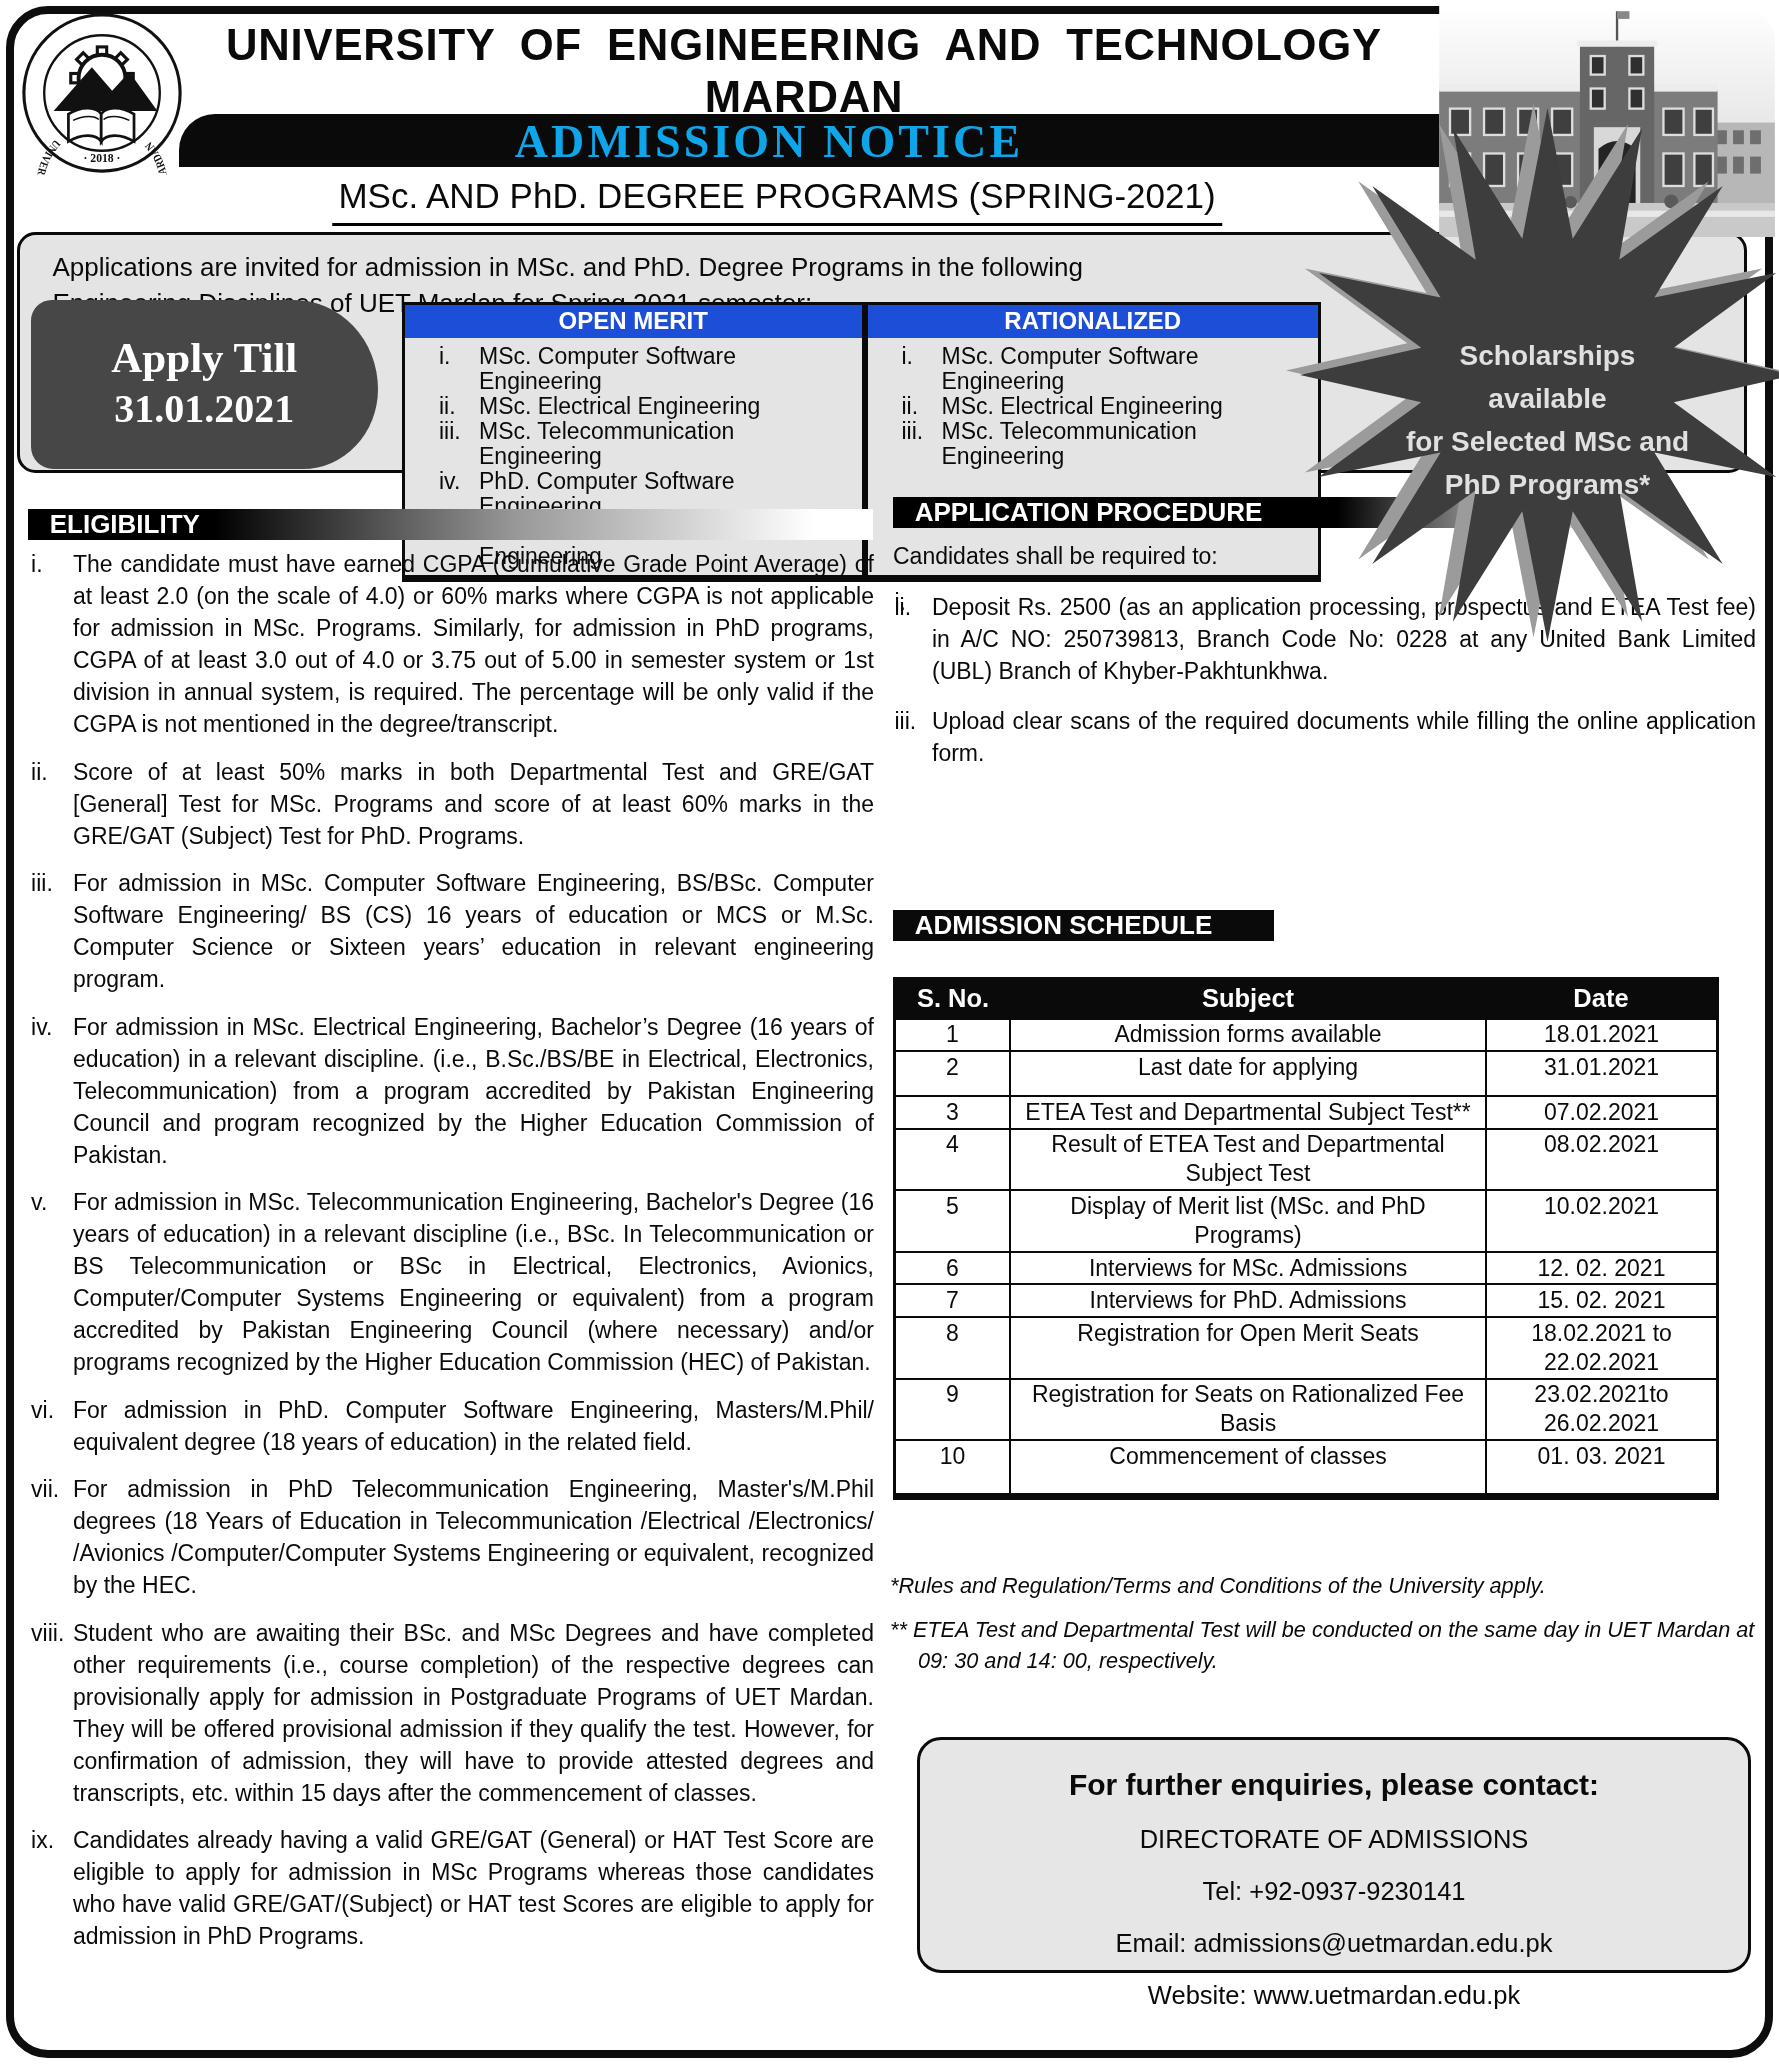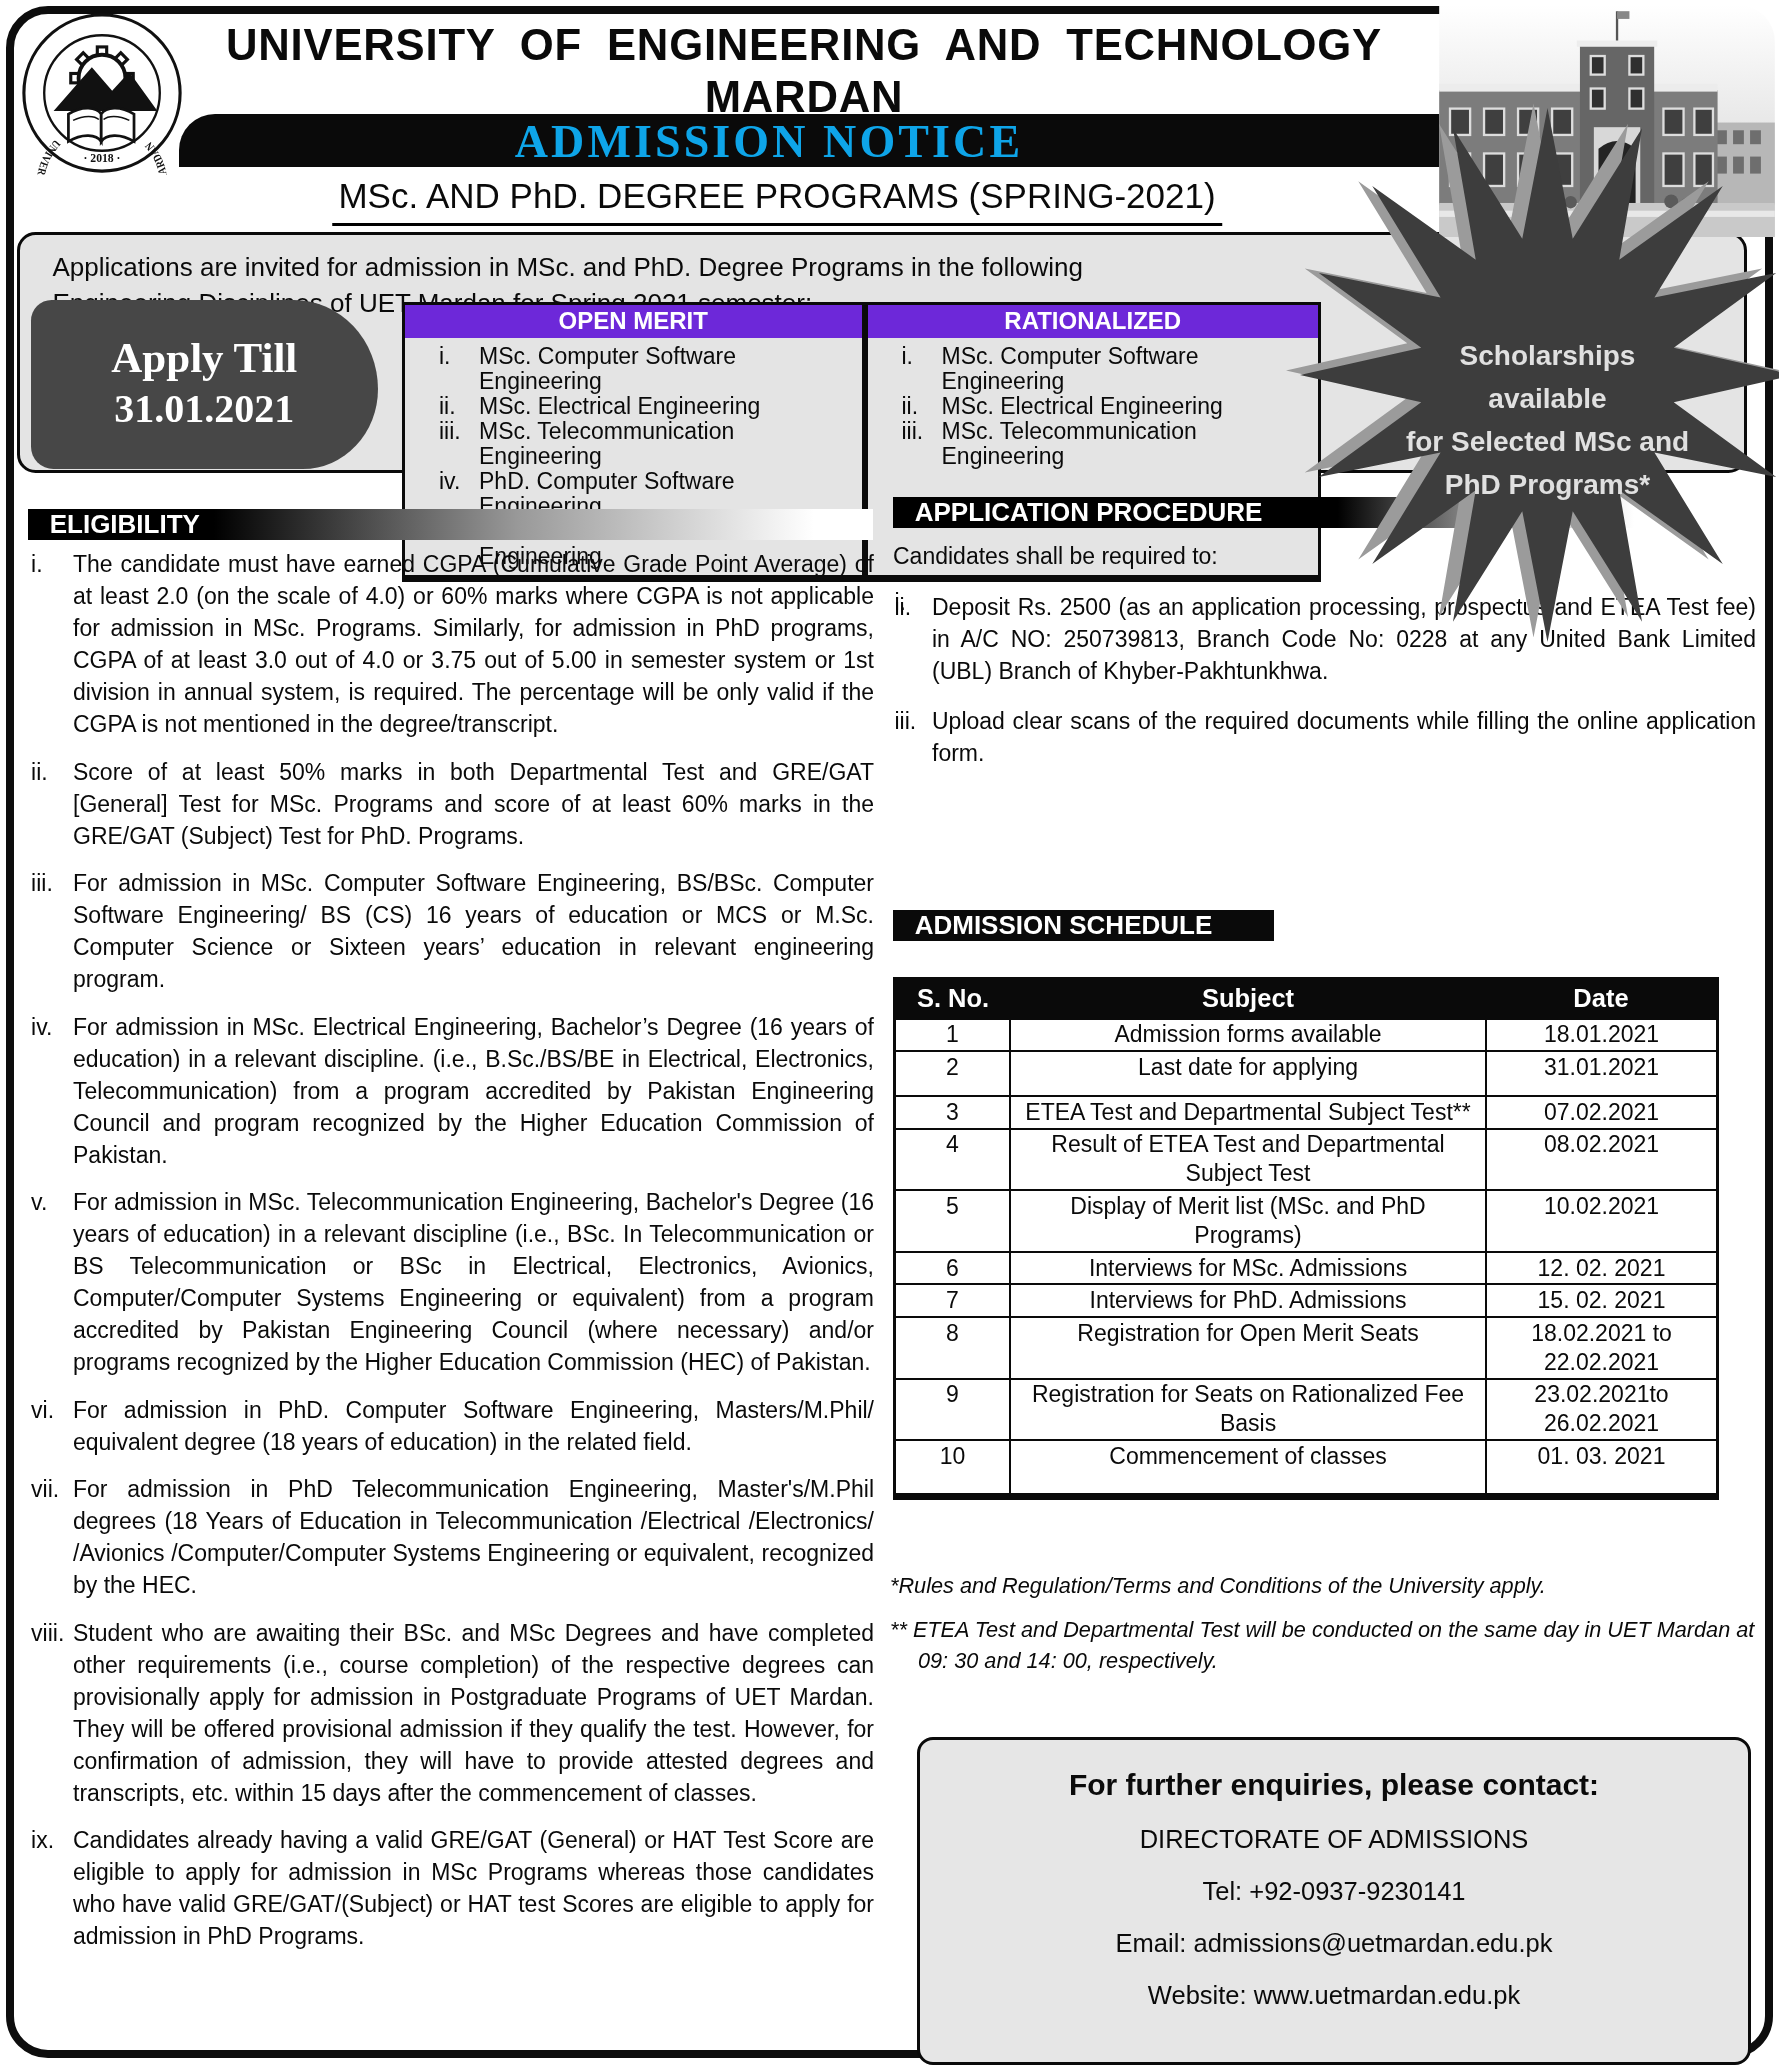--- a/index.html
+++ b/index.html
@@ -50,21 +50,21 @@
     color:#fff; text-align:center; font-family:"Liberation Serif", serif; font-weight:bold; z-index:2;
   }
   .apply .l1 { margin-top:32.5px; font-size:43px; }
   .apply .l2 { margin-top:3.1px; font-size:40px; }
   .prog-table {
     position:absolute; left:382px; top:67px; width:919px; display:flex;
     border:3.1px solid #0a0a0a; border-bottom-width:7px; z-index:2; background:#e4e4e4;
   }
   .prog-col { width:50%; }
   .prog-col + .prog-col { border-left:6.2px solid #0a0a0a; }
-  .prog-head { background:#6d28d9; color:#fff; font-weight:bold; font-size:24px;
+  .prog-head { background:#1d4ed8; color:#fff; font-weight:bold; font-size:24px;
                text-align:center; height:32.5px; line-height:32.5px; }
   .prog-list { padding:6.2px 6.2px 6.2px 34px; font-size:23px; line-height:25px; }
   .prog-item { display:flex; }
   .prog-item .rn { width:40px; flex:none; }
   
   .bar { position:absolute; height:31px; line-height:31px; color:#fff; font-weight:bold;
          font-size:26px; padding-left:21.7px; z-index:2; white-space:nowrap; }
   .bar-elig  { left:28px;  top:497px; width:845px;
                background:linear-gradient(90deg,#000 0%,#000 22%,#999 58%,#fff 93%,#fff 100%);margin-top:12px; }
   .bar-app   { left:893px; top:497px; width:741px;
@@ -90,22 +90,22 @@
               height:40px; border:0; }
   .sched td { border:2.3px solid #0a0a0a; font-size:23px; line-height:29px;
               text-align:center; vertical-align:top; padding:0.8px 9.3px; height:31px; }
   .sched tr.r2 td { height:45px; }
   .sched tr.r10 td { height:56px; }
   
   .note { position:absolute; font-size:21.7px; font-style:italic; z-index:2; line-height:31px; }
   .note1 { left:890px; top:1570px; width:874px; }
   .note2 { left:890px; top:1614px; width:882px; padding-left:28px; text-indent:-28px; }
   
-  .contact { position:absolute; left:917px; top:1737px; width:834px; height:328px;
-             background:#e6e6e6; border:3.9px solid #0a0a0a; border-radius:16px;
+  .contact { position:absolute; left:917px; top:1737px; width:834px; height:236px;
+             background:#e6e6e6; border:3.9px solid #0a0a0a; border-radius:24px;
              text-align:center; z-index:2; }
   .contact .heading { margin-top:28px; font-size:30px; font-weight:bold; }
   .contact .line { margin-top:23px; font-size:25.5px; }
   
   .burst { position:absolute; left:1300px; top:108px; width:495px; height:534px; z-index:6; }
   .burst-shadow, .burst-star { position:absolute; inset:0;
     clip-path:polygon(100% 50%,75.5% 55.1%,96.2% 69.1%,71.6% 64.5%,85.4% 85.4%,64.5% 71.6%,
       69.1% 96.2%,55.1% 75.5%,50% 100%,44.9% 75.5%,30.9% 96.2%,35.5% 71.6%,14.6% 85.4%,
       28.4% 64.5%,3.8% 69.1%,24.5% 55.1%,0% 50%,24.5% 44.9%,3.8% 30.9%,28.4% 35.5%,
       14.6% 14.6%,35.5% 28.4%,30.9% 3.8%,44.9% 24.5%,50% 0%,55.1% 24.5%,69.1% 3.8%,

